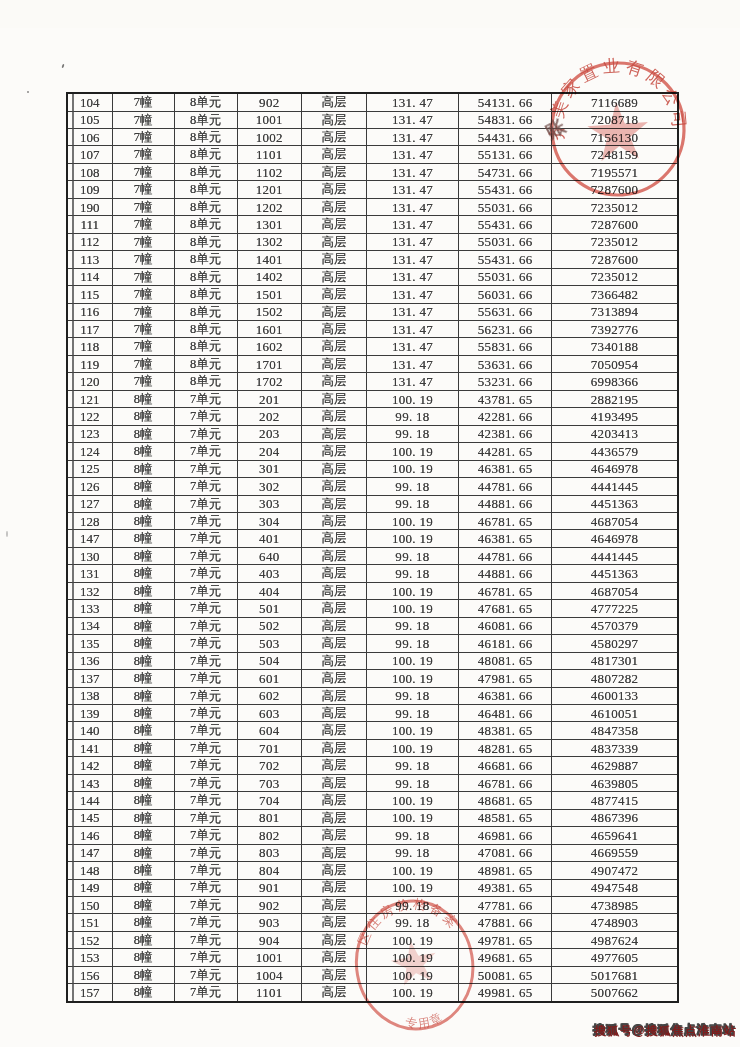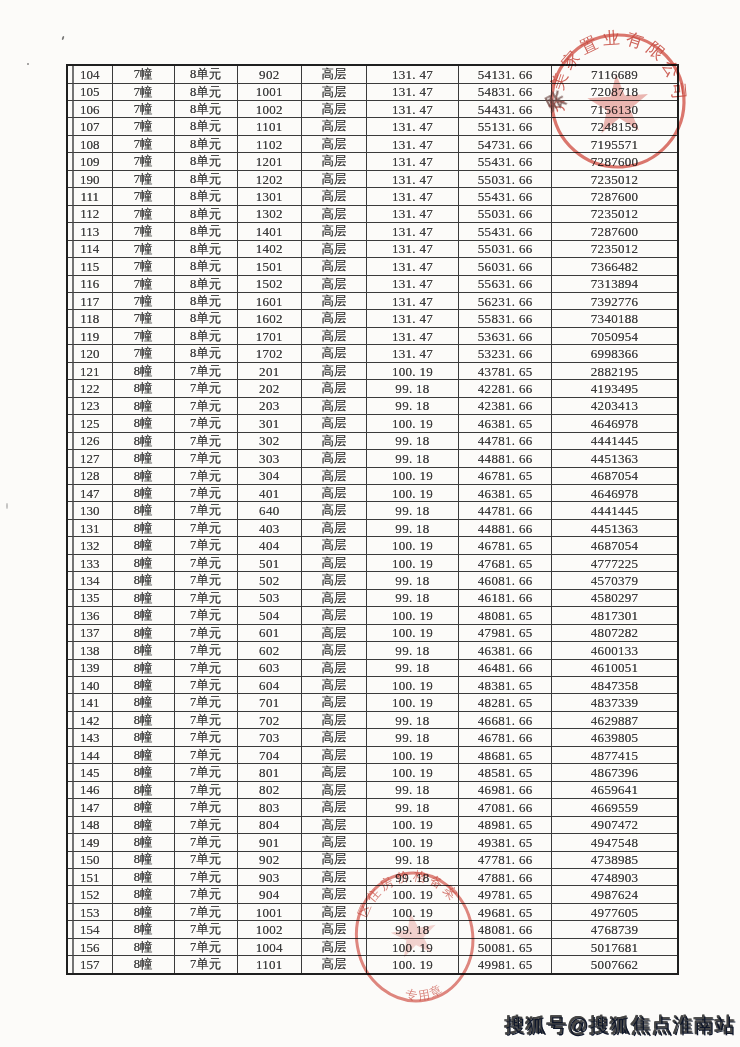--- a/index.html
+++ b/index.html
@@ -1,21 +1,21 @@
 <!DOCTYPE html>
 <html><head>
 <meta charset="utf-8">
 <style>
   html,body{margin:0;padding:0;}
   body{
     width:740px;height:1047px;position:relative;overflow:hidden;
     background:#fbfaf7;
     font-family:"Liberation Serif","DejaVu Serif",serif;
   }
-  .page{position:absolute;inset:0;background:#fcfbf9;}
+  .page{position:absolute;inset:0;background:#fcfbf9;margin-top:28px;}
   
   table.price{
     position:absolute;left:66px;top:64px;width:613px;height:911px;
     border-collapse:collapse;table-layout:fixed;
     border:2.5px solid #1f1f1f;
   }
   table.price td{
     border:1px solid #3b3b3b;border-top:1.8px solid #282828;
     text-align:center;vertical-align:middle;padding:0;
     color:#3c3c3c;font-size:12.5px;line-height:1;
@@ -37,22 +37,22 @@
   .star1{fill:#d4564c;opacity:.42;}
   .star2{fill:#d4564c;opacity:.25;}
   .strayglyph{
     position:absolute;left:546px;top:88px;font-size:19px;color:#6e4a46;
     opacity:.8;transform:rotate(-28deg);filter:blur(.4px);font-weight:bold;
   }
   
   .watermark{
     position:absolute;right:3px;bottom:7px;
     font-family:"Liberation Sans","DejaVu Sans",sans-serif;
-    font-size:20px;font-weight:normal;letter-spacing:1px;
-    color:#0f172a;
+    font-size:12px;font-weight:bold;letter-spacing:1px;
+    color:#7f1d1d;
     text-shadow:-2px -2px 0 #454545,-1px -1px 0 #454545,-2px -1px 0 #454545,-1px -2px 0 #454545;
   }
   
   .speck{position:absolute;background:#5a5a5a;border-radius:50%;}
   .sp1{left:62px;top:36px;width:2px;height:4px;transform:rotate(20deg);opacity:.8;}
   .sp2{left:27px;top:63px;width:2px;height:2px;opacity:.7;}
   .sp3{left:6px;top:503px;width:1.5px;height:6px;opacity:.35;}
 </style>
 </head>
 <body>
@@ -269,20 +269,30 @@
           <td class="c0">123</td>
           <td class="c1">8幢</td>
           <td class="c2">7单元</td>
           <td class="c3">203</td>
           <td class="c4">高层</td>
           <td class="c5">99. 18</td>
           <td class="c6">42381. 66</td>
           <td class="c7">4203413</td>
         </tr>
         <tr>
+          <td class="c0">124</td>
+          <td class="c1">8幢</td>
+          <td class="c2">7单元</td>
+          <td class="c3">204</td>
+          <td class="c4">高层</td>
+          <td class="c5">100. 19</td>
+          <td class="c6">44281. 65</td>
+          <td class="c7">4436579</td>
+        </tr>
+        <tr>
           <td class="c0">125</td>
           <td class="c1">8幢</td>
           <td class="c2">7单元</td>
           <td class="c3">301</td>
           <td class="c4">高层</td>
           <td class="c5">100. 19</td>
           <td class="c6">46381. 65</td>
           <td class="c7">4646978</td>
         </tr>
         <tr>
@@ -557,30 +567,20 @@
         </tr>
         <tr>
           <td class="c0">153</td>
           <td class="c1">8幢</td>
           <td class="c2">7单元</td>
           <td class="c3">1001</td>
           <td class="c4">高层</td>
           <td class="c5">100. 19</td>
           <td class="c6">49681. 65</td>
           <td class="c7">4977605</td>
-        </tr>
-        <tr>
-          <td class="c0">154</td>
-          <td class="c1">8幢</td>
-          <td class="c2">7单元</td>
-          <td class="c3">1002</td>
-          <td class="c4">高层</td>
-          <td class="c5">99. 18</td>
-          <td class="c6">48081. 66</td>
-          <td class="c7">4768739</td>
         </tr>
         <tr>
           <td class="c0">156</td>
           <td class="c1">8幢</td>
           <td class="c2">7单元</td>
           <td class="c3">1004</td>
           <td class="c4">高层</td>
           <td class="c5">100. 19</td>
           <td class="c6">50081. 65</td>
           <td class="c7">5017681</td>

